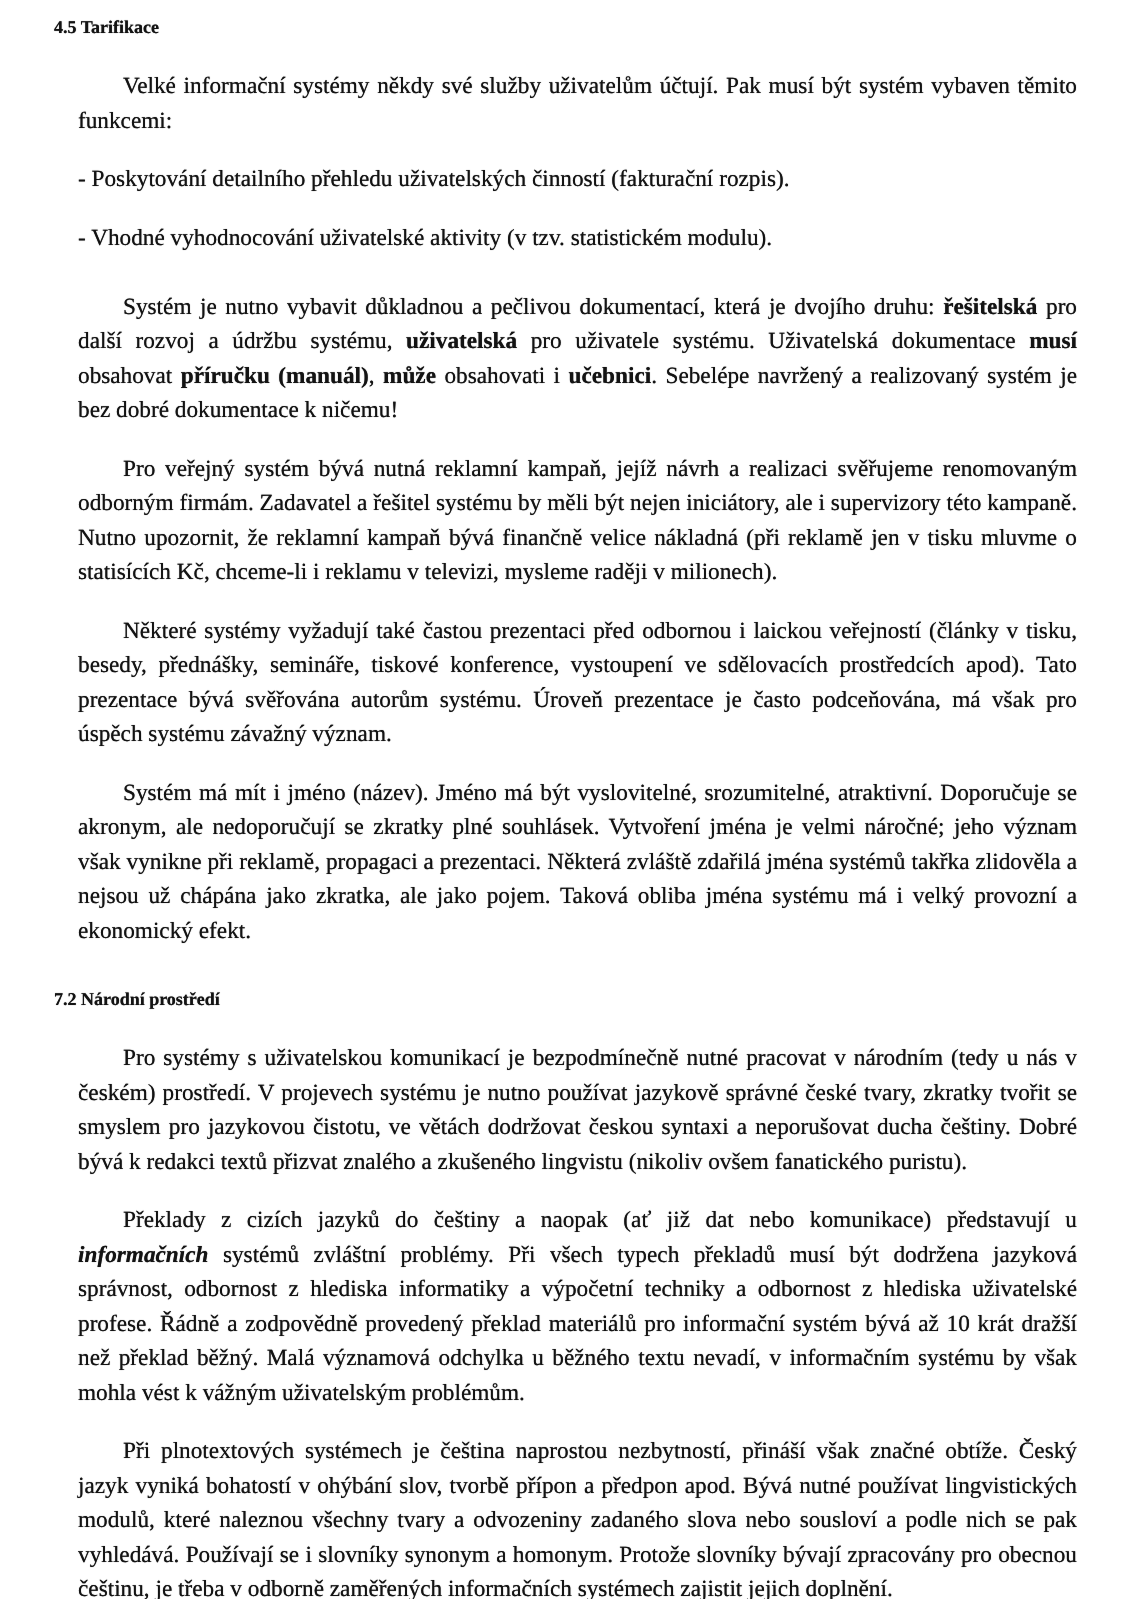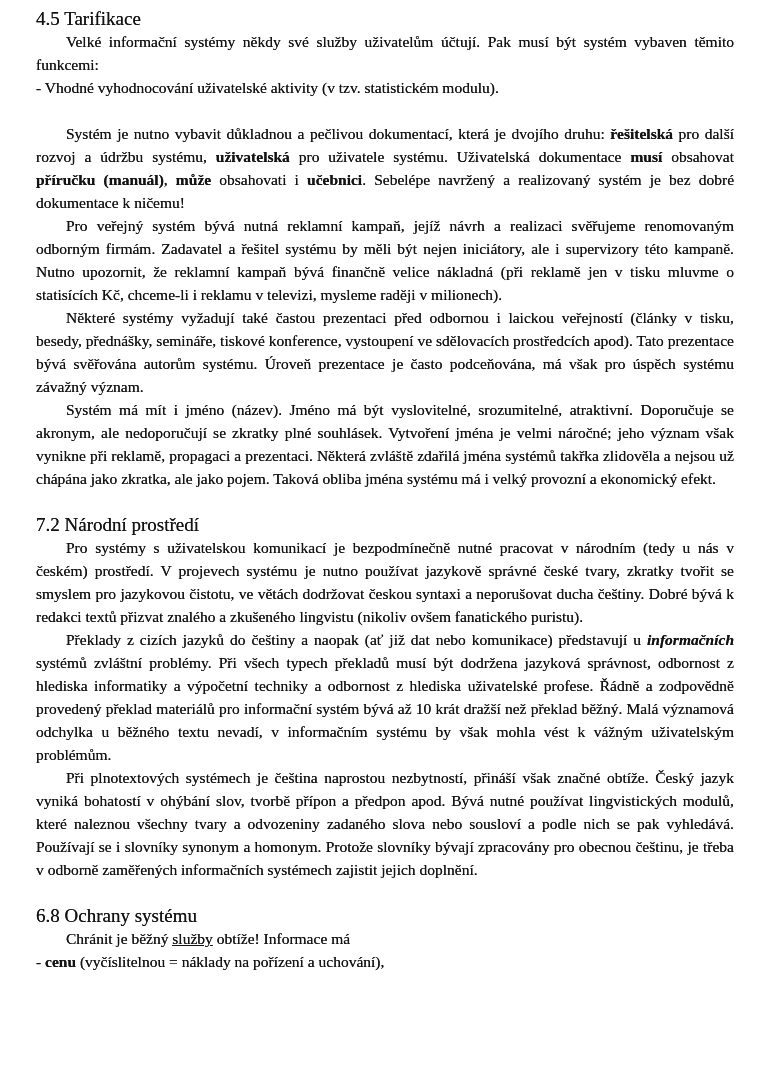--- a/index.html
+++ b/index.html
@@ -21,42 +21,43 @@
     color: #131313;
     font-family: "Liberation Serif", "DejaVu Serif", serif;
     font-size: 15.5px;
     line-height: 23px;
     text-shadow: 0 0 0.5px rgba(10,10,10,0.85); 
   }
   section.doc-section { margin: 0; }
   section.doc-section + section.doc-section { margin-top: 23px; }
   h2.section-heading {
     margin: 0;
-    font-size: 19px;
-    font-weight: normal;
+    font-size: 12px;
+    font-weight: bold;
     line-height: 23px;
   }
   p.para {
-    margin: 0;
+    margin: 16px;
     text-align: justify;
   }
   p.para.indent { text-indent: 30px; }
   p.para.dash { text-align: left; text-indent: 0; }
   .b { font-weight: bold; }
   .i { font-style: italic; font-weight: bold; }
   .u { text-decoration: underline; }
 </style>
 </head>
 <body>
 
 <div class="scan-page">
 
   <section class="doc-section">
     <h2 class="section-heading">4.5 Tarifikace</h2>
     <p class="para indent"><span>Velké informační systémy někdy své služby uživatelům účtují. Pak musí být systém vybaven těmito funkcemi:</span></p>
+    <p class="para dash"><span>- Poskytování detailního přehledu uživatelských činností (fakturační rozpis).</span></p>
     <p class="para dash"><span>- Vhodné vyhodnocování uživatelské aktivity (v tzv. statistickém modulu).</span></p>
   </section>
 
   <section class="doc-section">
     <p class="para indent"><span>Systém je nutno vybavit důkladnou a pečlivou dokumentací, která je dvojího druhu: </span><span class="b">řešitelská</span><span> pro další rozvoj a údržbu systému, </span><span class="b">uživatelská</span><span> pro uživatele systému. Uživatelská dokumentace </span><span class="b">musí</span><span> obsahovat </span><span class="b">příručku (manuál)</span><span>, </span><span class="b">může</span><span> obsahovati i </span><span class="b">učebnici</span><span>. Sebelépe navržený a realizovaný systém je bez dobré dokumentace k ničemu!</span></p>
     <p class="para indent"><span>Pro veřejný systém bývá nutná reklamní kampaň, jejíž návrh a realizaci svěřujeme renomovaným odborným firmám. Zadavatel a řešitel systému by měli být nejen iniciátory, ale i supervizory této kampaně. Nutno upozornit, že reklamní kampaň bývá finančně velice nákladná (při reklamě jen v tisku mluvme o statisících Kč, chceme-li i reklamu v televizi, mysleme raději v milionech).</span></p>
     <p class="para indent"><span>Některé systémy vyžadují také častou prezentaci před odbornou i laickou veřejností (články v tisku, besedy, přednášky, semináře, tiskové konference, vystoupení ve sdělovacích prostředcích apod). Tato prezentace bývá svěřována autorům systému. Úroveň prezentace je často podceňována, má však pro úspěch systému závažný význam.</span></p>
     <p class="para indent"><span>Systém má mít i jméno (název). Jméno má být vyslovitelné, srozumitelné, atraktivní. Doporučuje se akronym, ale nedoporučují se zkratky plné souhlásek. Vytvoření jména je velmi náročné; jeho význam však vynikne při reklamě, propagaci a prezentaci. Některá zvláště zdařilá jména systémů takřka zlidověla a nejsou už chápána jako zkratka, ale jako pojem. Taková obliba jména systému má i velký provozní a ekonomický efekt.</span></p>
   </section>
 

